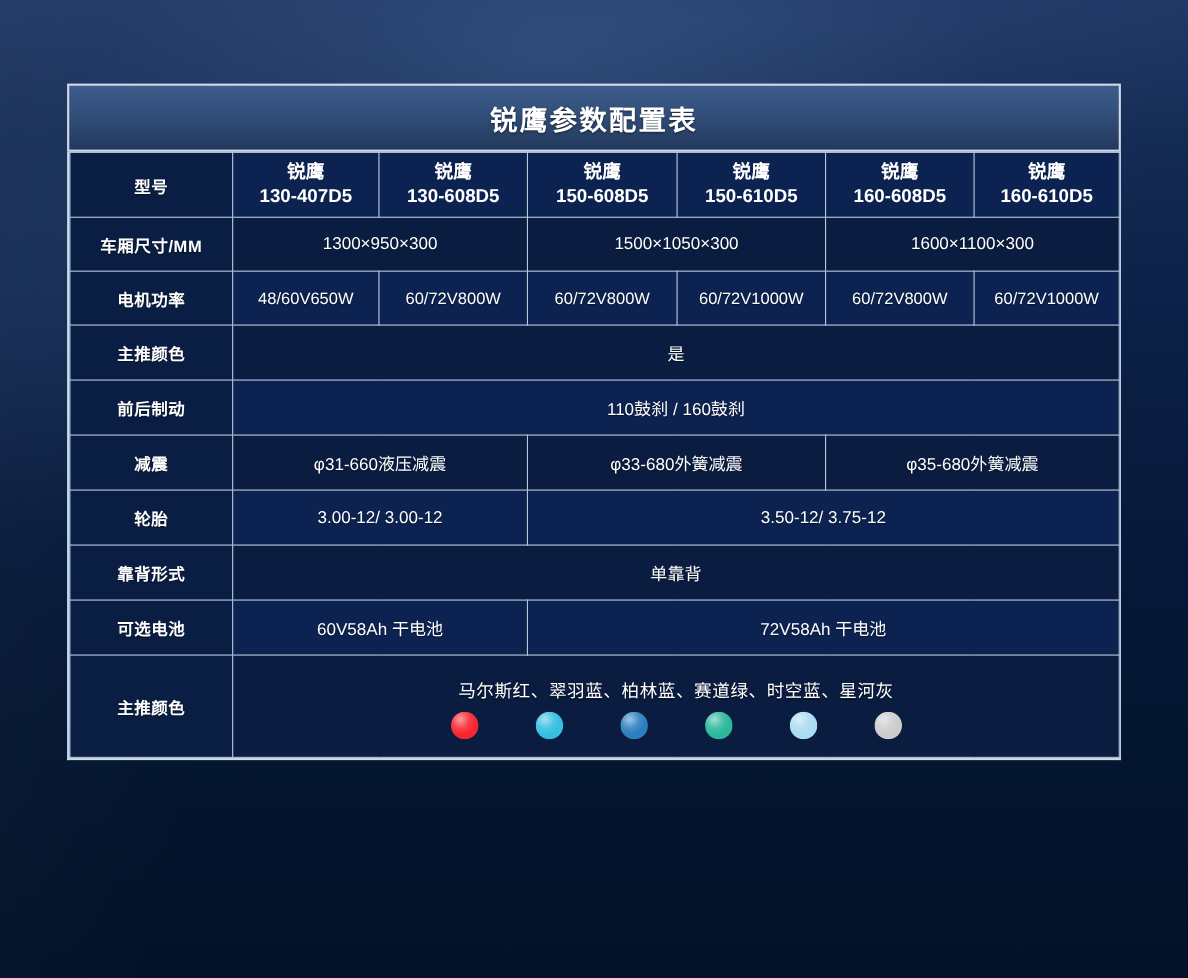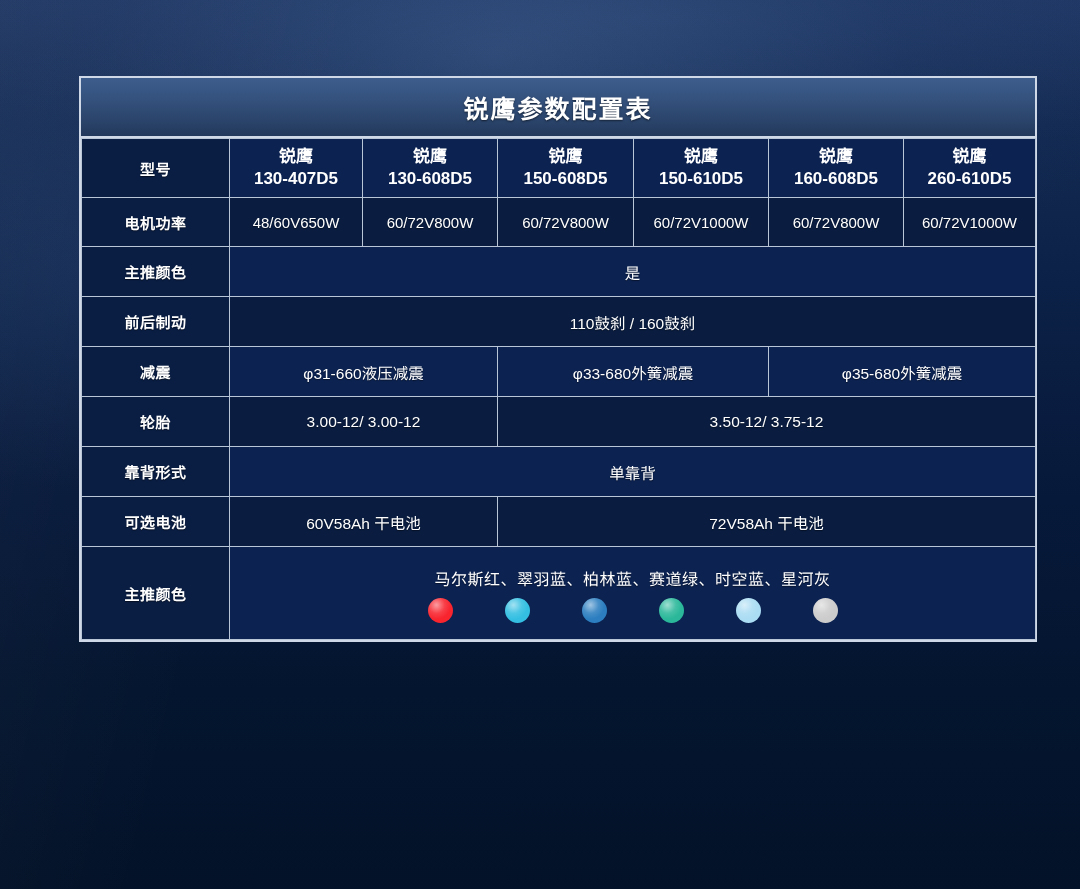--- a/index.html
+++ b/index.html
@@ -31,21 +31,21 @@
     inset:0;
     background:
       linear-gradient(104deg, rgba(255,255,255,0.035) 0%, rgba(255,255,255,0.0) 28%),
       radial-gradient(ellipse 1200px 200px at 60% 2%, rgba(120,160,215,0.10), rgba(0,0,0,0) 70%);
     pointer-events:none;
   }
 
   
   #card {
     position: absolute;
-    left: 79px;
+    left: 61px;
     top: 76px;
     width: 958px;
     height: 672px;
     box-sizing: border-box;
   }
 
   
   .title-bar {
     position: relative;
     height: 62px;
@@ -185,22 +185,28 @@
             <td class="model-cell">
               <span class="model-brand">锐鹰</span>
               <span class="model-code">150-610D5</span>
             </td>
             <td class="model-cell">
               <span class="model-brand">锐鹰</span>
               <span class="model-code">160-608D5</span>
             </td>
             <td class="model-cell">
               <span class="model-brand">锐鹰</span>
-              <span class="model-code">260-610D5</span>
-            </td>
+              <span class="model-code">160-610D5</span>
+            </td>
+          </tr>
+          <tr class="r-box">
+            <td class="label">车厢尺寸/MM</td>
+            <td class="val" colspan="2">1300×950×300</td>
+            <td class="val" colspan="2">1500×1050×300</td>
+            <td class="val" colspan="2">1600×1100×300</td>
           </tr>
           <tr class="r-motor">
             <td class="label">电机功率</td>
             <td class="val small">48/60V650W</td>
             <td class="val small">60/72V800W</td>
             <td class="val small">60/72V800W</td>
             <td class="val small">60/72V1000W</td>
             <td class="val small">60/72V800W</td>
             <td class="val small">60/72V1000W</td>
           </tr>

